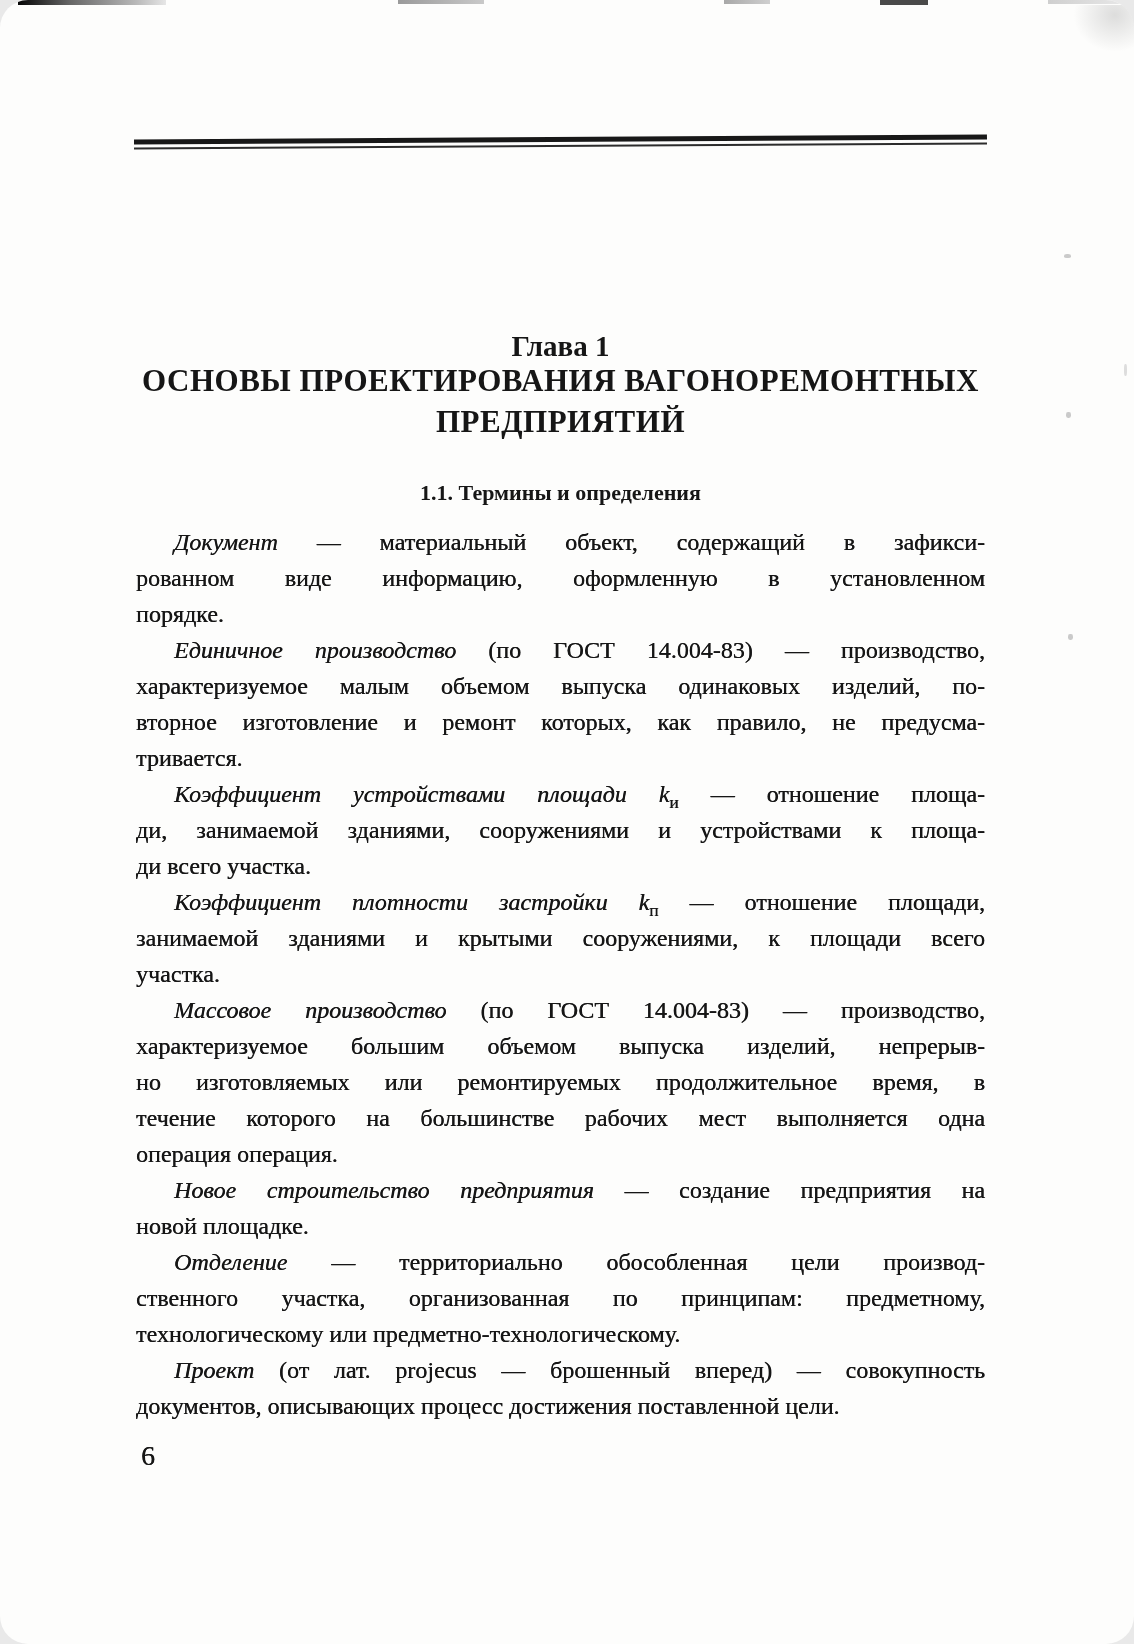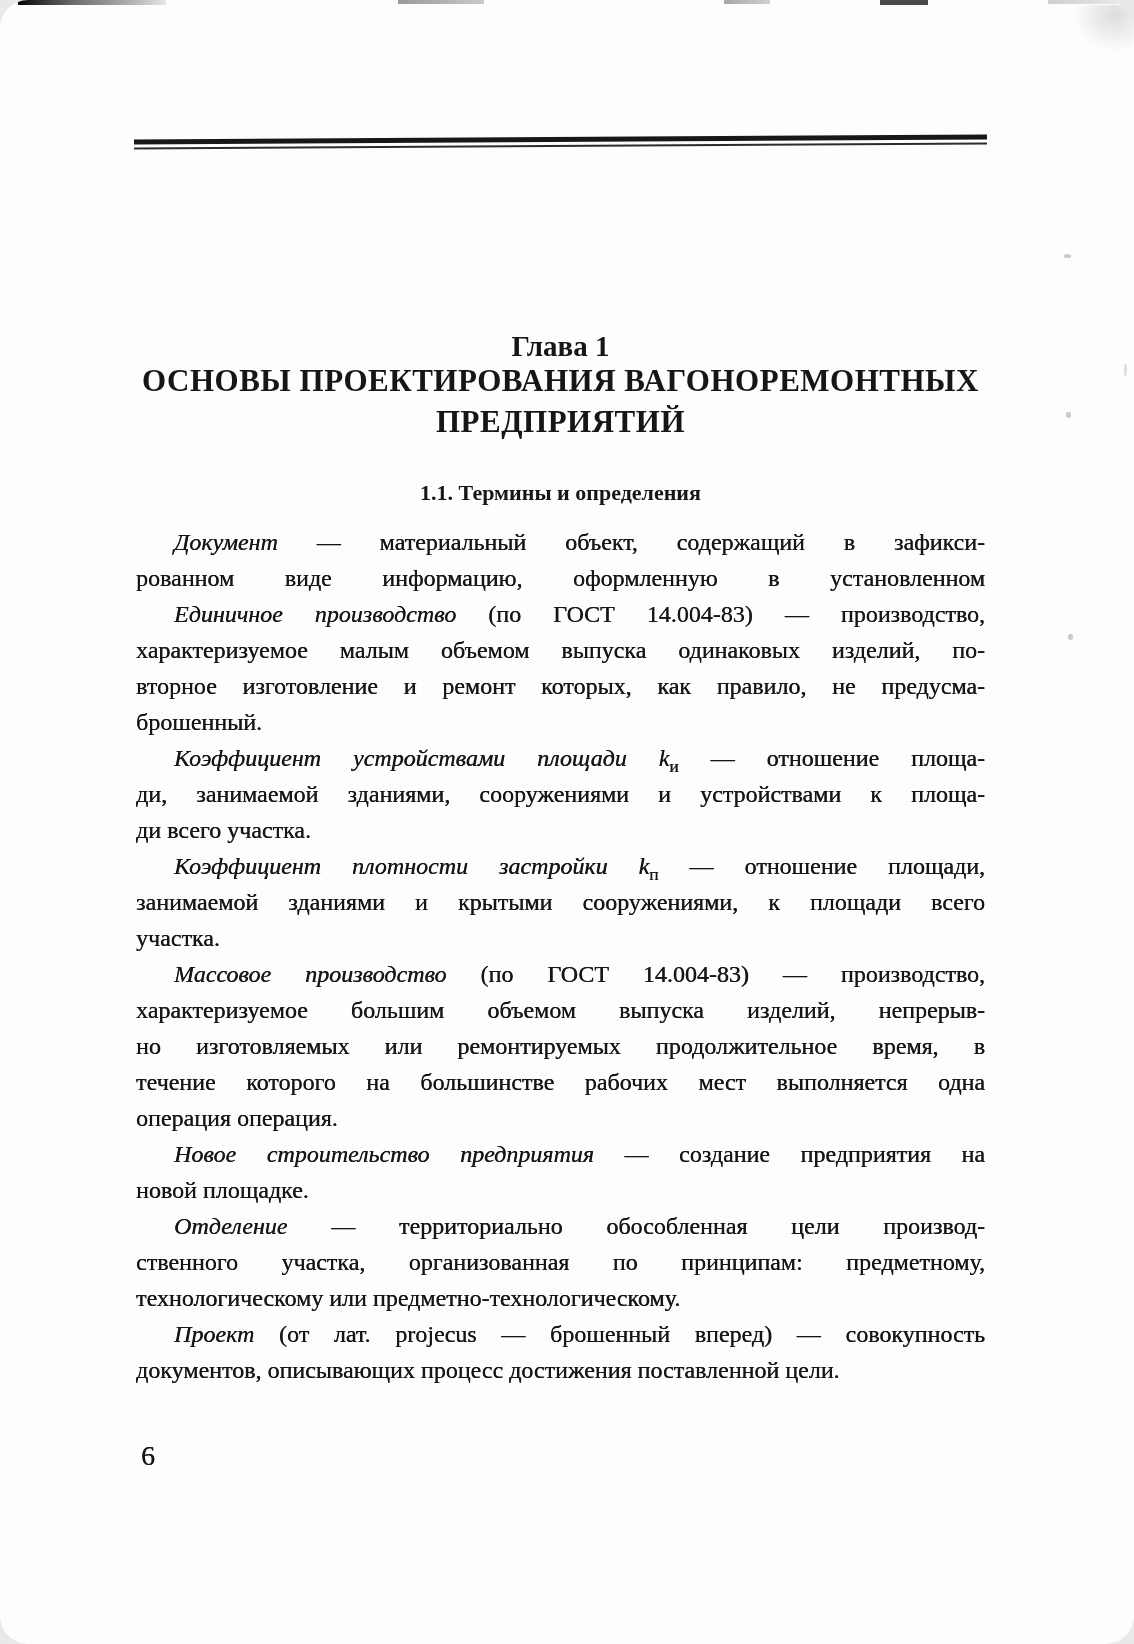--- a/index.html
+++ b/index.html
@@ -95,24 +95,25 @@
   <div class="title">
     <div>ОСНОВЫ ПРОЕКТИРОВАНИЯ ВАГОНОРЕМОНТНЫХ</div>
     <div>ПРЕДПРИЯТИЙ</div>
   </div>
 
   <div class="section">1.1. Термины и определения</div>
 
   <div class="bodytext">
       <div class="jline first"><span class="it">Документ</span><span> — материальный объект, содержащий в зафикси-</span></div>
       <div class="jline"><span>рованном виде информацию, оформленную в установленном</span></div>
+      <div class="jline last"><span>порядке.</span></div>
       <div class="jline first"><span class="it">Единичное производство</span><span> (по ГОСТ 14.004-83) — производство,</span></div>
       <div class="jline"><span>характеризуемое малым объемом выпуска одинаковых изделий, по-</span></div>
       <div class="jline"><span>вторное изготовление и ремонт которых, как правило, не предусма-</span></div>
-      <div class="jline last"><span>брошенный.</span></div>
+      <div class="jline last"><span>тривается.</span></div>
       <div class="jline first"><span class="it">Коэффициент устройствами площади k</span><sub class="sb">и</sub><span> — отношение площа-</span></div>
       <div class="jline"><span>ди, занимаемой зданиями, сооружениями и устройствами к площа-</span></div>
       <div class="jline last"><span>ди всего участка.</span></div>
       <div class="jline first"><span class="it">Коэффициент плотности застройки k</span><sub class="sb">п</sub><span> — отношение площади,</span></div>
       <div class="jline"><span>занимаемой зданиями и крытыми сооружениями, к площади всего</span></div>
       <div class="jline last"><span>участка.</span></div>
       <div class="jline first"><span class="it">Массовое производство</span><span> (по ГОСТ 14.004-83) — производство,</span></div>
       <div class="jline"><span>характеризуемое большим объемом выпуска изделий, непрерыв-</span></div>
       <div class="jline"><span>но изготовляемых или ремонтируемых продолжительное время, в</span></div>
       <div class="jline"><span>течение которого на большинстве рабочих мест выполняется одна</span></div>

